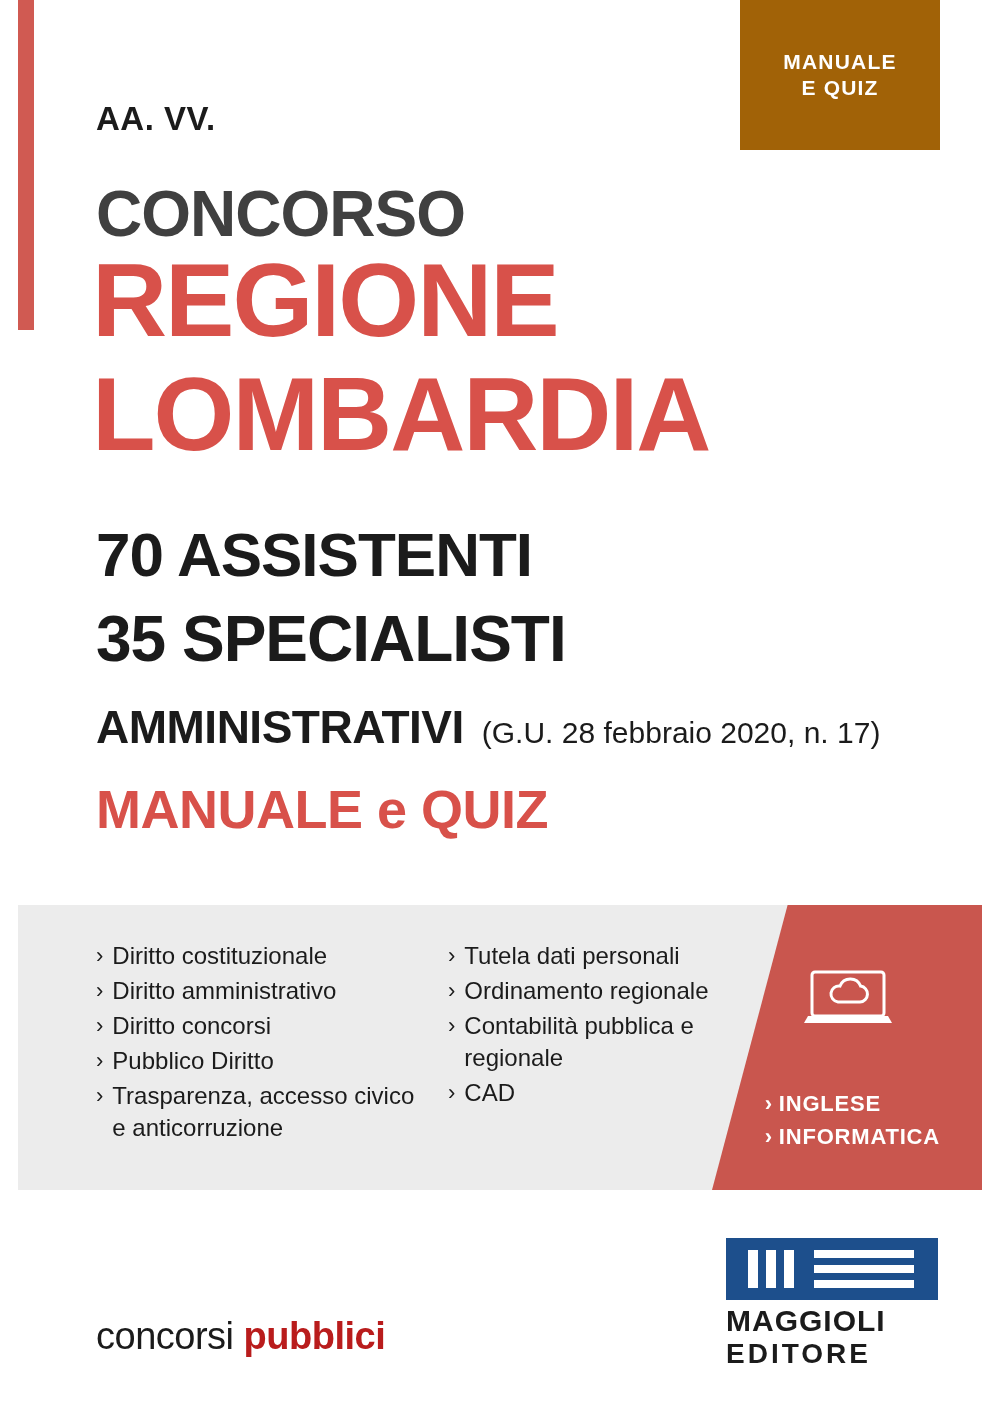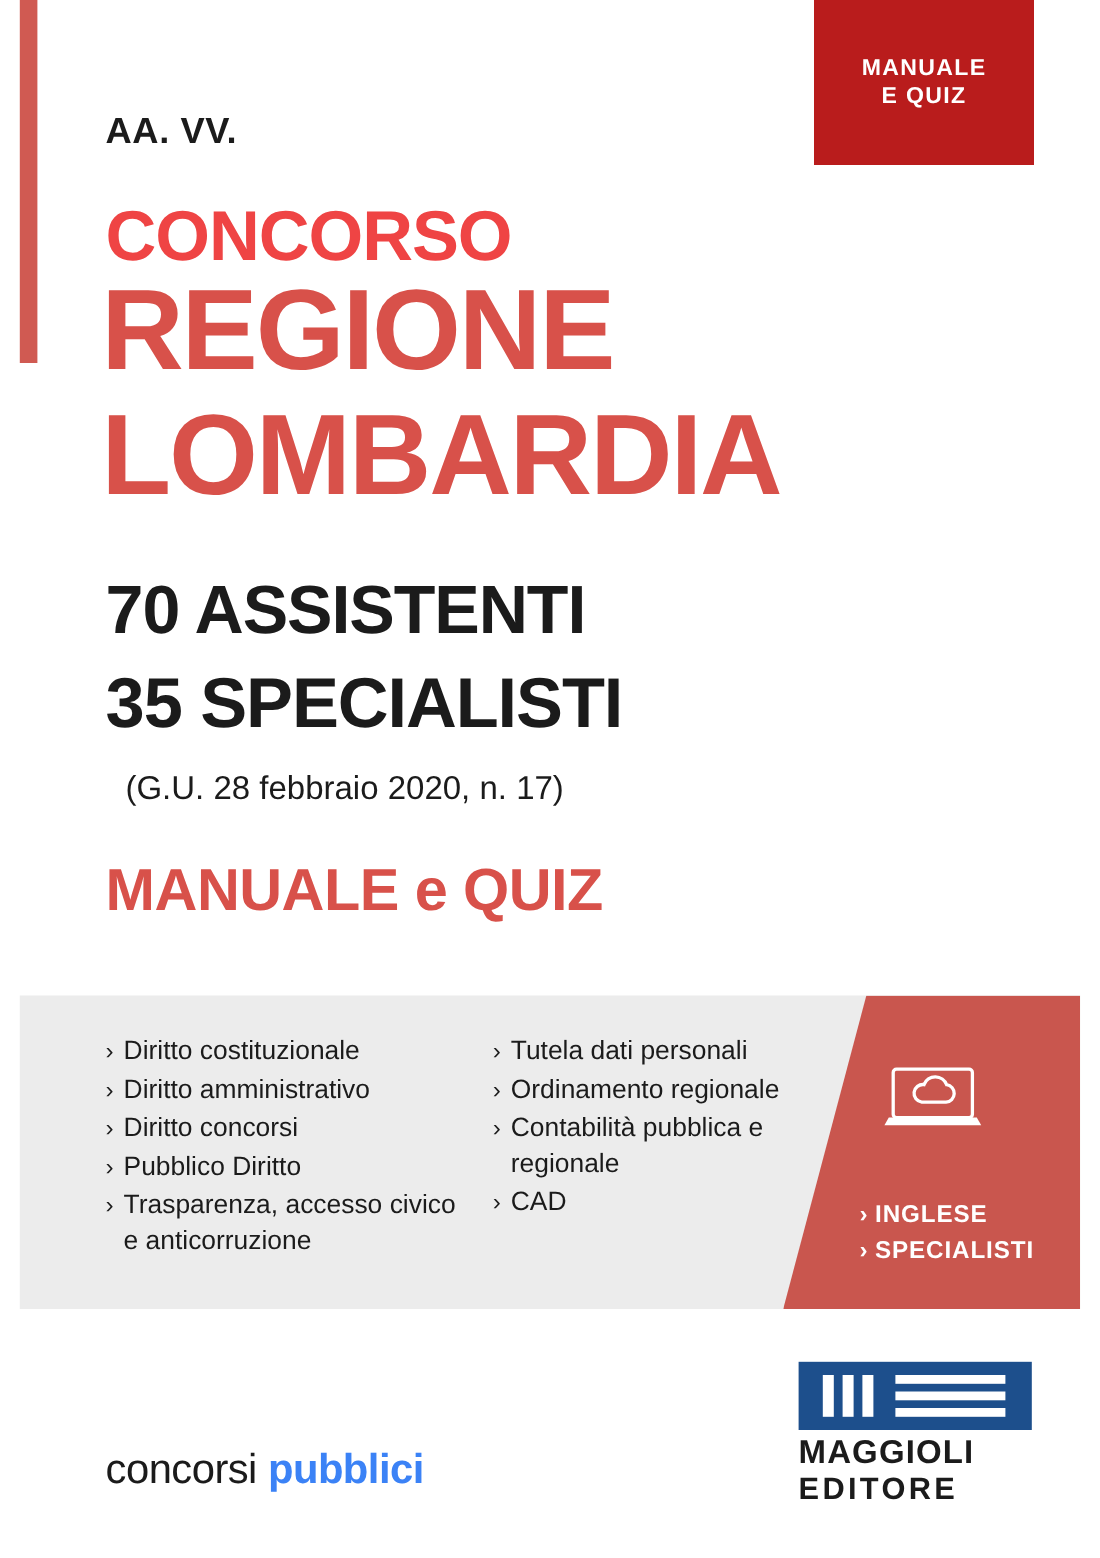--- a/index.html
+++ b/index.html
@@ -27,21 +27,21 @@
     height: 330px;
     background: #d05a52;
   }
   
   .badge {
     position: absolute;
     right: 60px;
     top: 0;
     width: 200px;
     height: 150px;
-    background: #b91c1c;
+    background: #a16207;
     color: #ffffff;
     display: flex;
     flex-direction: column;
     align-items: center;
     justify-content: center;
     letter-spacing: 1.2px;
   }
   .badge-line {
     font-size: 21px;
     font-weight: bold;
@@ -56,21 +56,21 @@
     font-weight: bold;
     color: #1b1b1b;
     letter-spacing: 0.5px;
   }
   .t-concorso {
     position: absolute;
     left: 96px;
     top: 182px;
     font-size: 64px;
     font-weight: bold;
-    color: #ef4444;
+    color: #404040;
     letter-spacing: -1px;
     line-height: 64px;
   }
   .t-regione {
     position: absolute;
     left: 92px;
     top: 248px;
     font-size: 104px;
     font-weight: bold;
     color: #d8514a;
@@ -214,21 +214,21 @@
   }
   
   .concorsi {
     position: absolute;
     left: 96px;
     bottom: 58px;
     font-size: 38px;
     letter-spacing: -0.5px;
   }
   .concorsi .c1 { color: #1b1b1b; font-weight: normal; }
-  .concorsi .c2 { color: #3b82f6; font-weight: bold; }
+  .concorsi .c2 { color: #b91c1c; font-weight: bold; }
   .maggioli {
     position: absolute;
     right: 62px;
     bottom: 46px;
     width: 212px;
     text-align: left;
   }
   .mg-mark {
     width: 212px;
     height: 62px;
@@ -270,41 +270,42 @@
   <div class="author">AA. VV.</div>
 
   <div class="t-concorso">CONCORSO</div>
   <div class="t-regione">REGIONE</div>
   <div class="t-lombardia">LOMBARDIA</div>
 
   <div class="t-assistenti">70 ASSISTENTI</div>
   <div class="t-specialisti">35 SPECIALISTI</div>
 
   <div class="t-amm-row">
+    <span class="t-amministrativi">AMMINISTRATIVI</span>
     <span class="t-gu">(G.U. 28 febbraio 2020, n. 17)</span>
   </div>
 
   <div class="t-manualequiz">MANUALE e QUIZ</div>
 
   <div class="topics-panel"></div>
 
   <div class="flag"></div>
 
   <svg class="flag-laptop" viewBox="0 0 92 62">
     <rect x="10" y="4" width="72" height="44" rx="3" fill="none" stroke="#ffffff" stroke-width="3"></rect>
     <path d="M2 55 h88 a0 0 0 0 1 0 0 l-4 -7 H6 Z" fill="#ffffff"></path>
     <path d="M36 34 h22 a8 8 0 0 0 0.6 -15.9 A11 11 0 0 0 38 18 a7.5 7.5 0 0 0 -2 16 Z" fill="none" stroke="#ffffff" stroke-width="3"></path>
   </svg>
 
   <div class="flag-links">
     <div class="flag-link">
       <span class="chev">›</span><span>INGLESE</span>
     </div>
     <div class="flag-link">
-      <span class="chev">›</span><span>SPECIALISTI</span>
+      <span class="chev">›</span><span>INFORMATICA</span>
     </div>
   </div>
 
   <div class="topics-cols">
     <div class="topics-col">
       <div class="topic">
         <span class="chev">›</span>
         <span class="txt">Diritto costituzionale</span>
       </div>
       <div class="topic">

